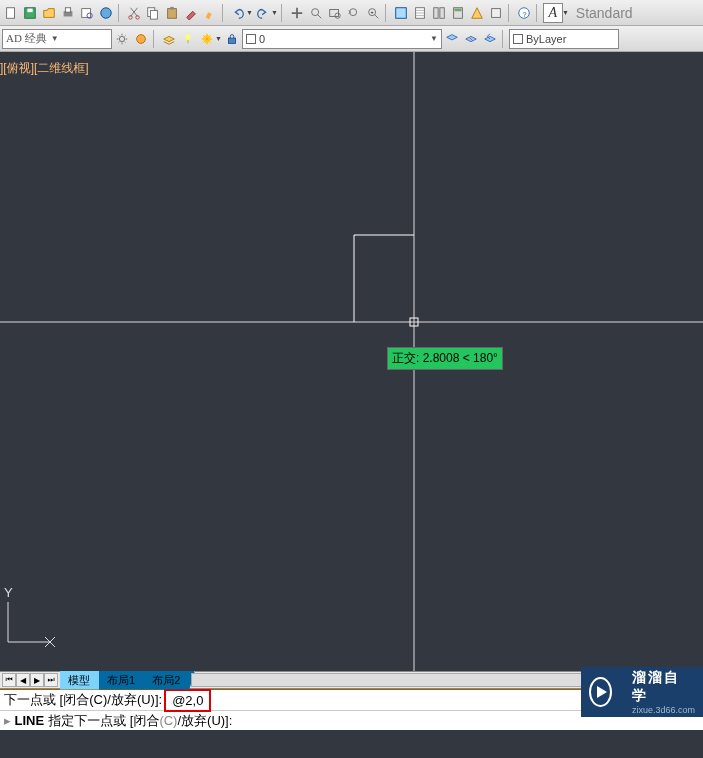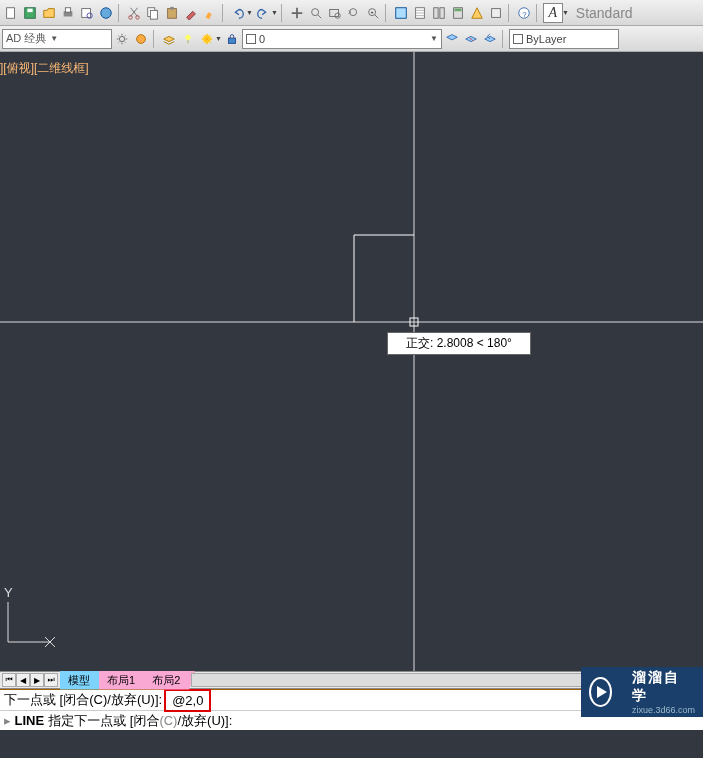--- a/index.html
+++ b/index.html
@@ -70,20 +70,21 @@
   display: inline-flex;
   align-items: center;
   justify-content: center;
 }
 
 
 .workspace-combo {
   width: 110px;
   font-size: 11px;
   color: #555;
+  font-family: Liberation Serif, serif;
 }
 .layer-combo {
   width: 200px;
 }
 .bylayer-combo {
   width: 110px;
 }
 .swatch {
   width: 10px; height: 10px;
   border: 1px solid #666;
@@ -107,24 +108,24 @@
   position: absolute;
   top: 8px;
   left: 0px;
   color: #fdba74;
   font-size: 12px;
   white-space: nowrap;
 }
 .tooltip-coord {
   position: absolute;
   left: 387px;
-  top: 280px;
-  background: #ffffff;
+  top: 295px;
+  background: #22c55e;
   border: 1px solid #666;
-  padding: 2px 18px;
+  padding: 2px 4px;
   font-size: 12px;
   color: #000;
   white-space: nowrap;
 }
 
 
 .tabs-row {
   display: flex;
   align-items: center;
   height: 18px;
@@ -143,21 +144,21 @@
   border: 1px solid #aaa;
   background: #f0f0f0;
   font-size: 8px;
   display: flex;
   align-items: center;
   justify-content: center;
   cursor: pointer;
 }
 .tab {
   padding: 2px 8px;
-  background: #f9a8d4;
+  background: #0369a1;
   border-right: 1px solid #aaa;
   font-size: 11px;
   cursor: pointer;
   clip-path: polygon(0 0, 100% 0, calc(100% - 6px) 100%, 0 100%);
   padding-right: 14px;
   margin-right: -6px;
 }
 .tab.active { background: #7dd3fc; font-weight: normal; }
 .scroll-track {
   flex: 1;

